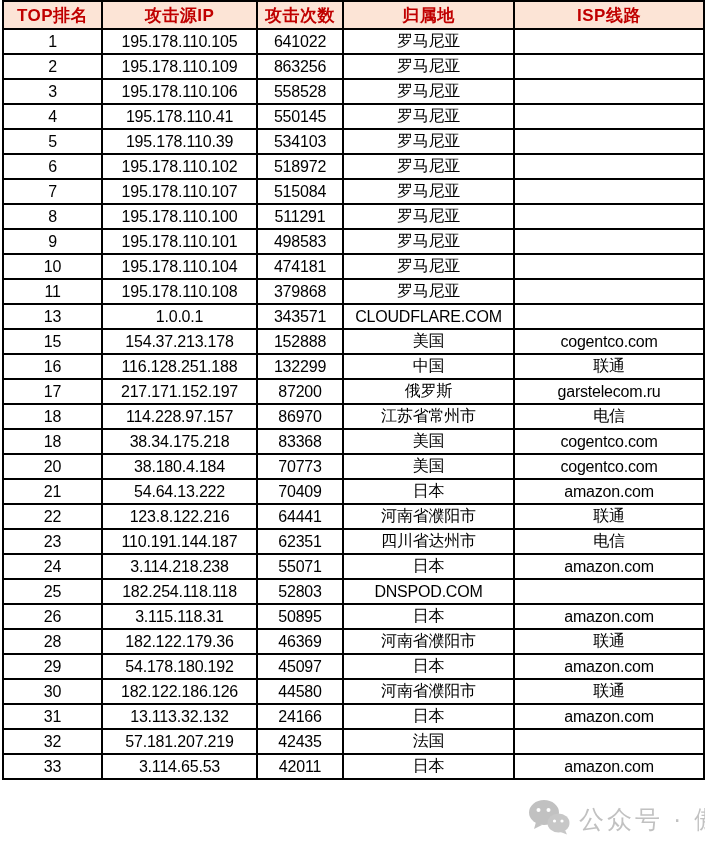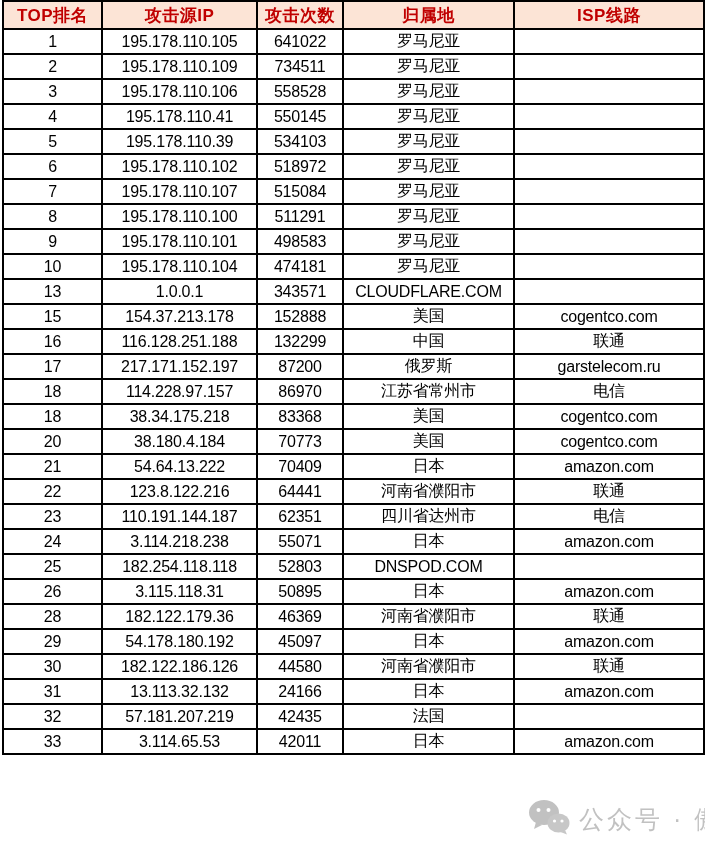--- a/index.html
+++ b/index.html
@@ -90,21 +90,21 @@
       <tr>
         <td>1</td>
         <td>195.178.110.105</td>
         <td>641022</td>
         <td>罗马尼亚</td>
         <td></td>
       </tr>
       <tr>
         <td>2</td>
         <td>195.178.110.109</td>
-        <td>734511</td>
+        <td>863256</td>
         <td>罗马尼亚</td>
         <td></td>
       </tr>
       <tr>
         <td>3</td>
         <td>195.178.110.106</td>
         <td>558528</td>
         <td>罗马尼亚</td>
         <td></td>
       </tr>
@@ -147,20 +147,27 @@
         <td>9</td>
         <td>195.178.110.101</td>
         <td>498583</td>
         <td>罗马尼亚</td>
         <td></td>
       </tr>
       <tr>
         <td>10</td>
         <td>195.178.110.104</td>
         <td>474181</td>
+        <td>罗马尼亚</td>
+        <td></td>
+      </tr>
+      <tr>
+        <td>11</td>
+        <td>195.178.110.108</td>
+        <td>379868</td>
         <td>罗马尼亚</td>
         <td></td>
       </tr>
       <tr>
         <td>13</td>
         <td>1.0.0.1</td>
         <td>343571</td>
         <td>CLOUDFLARE.COM</td>
         <td></td>
       </tr>

